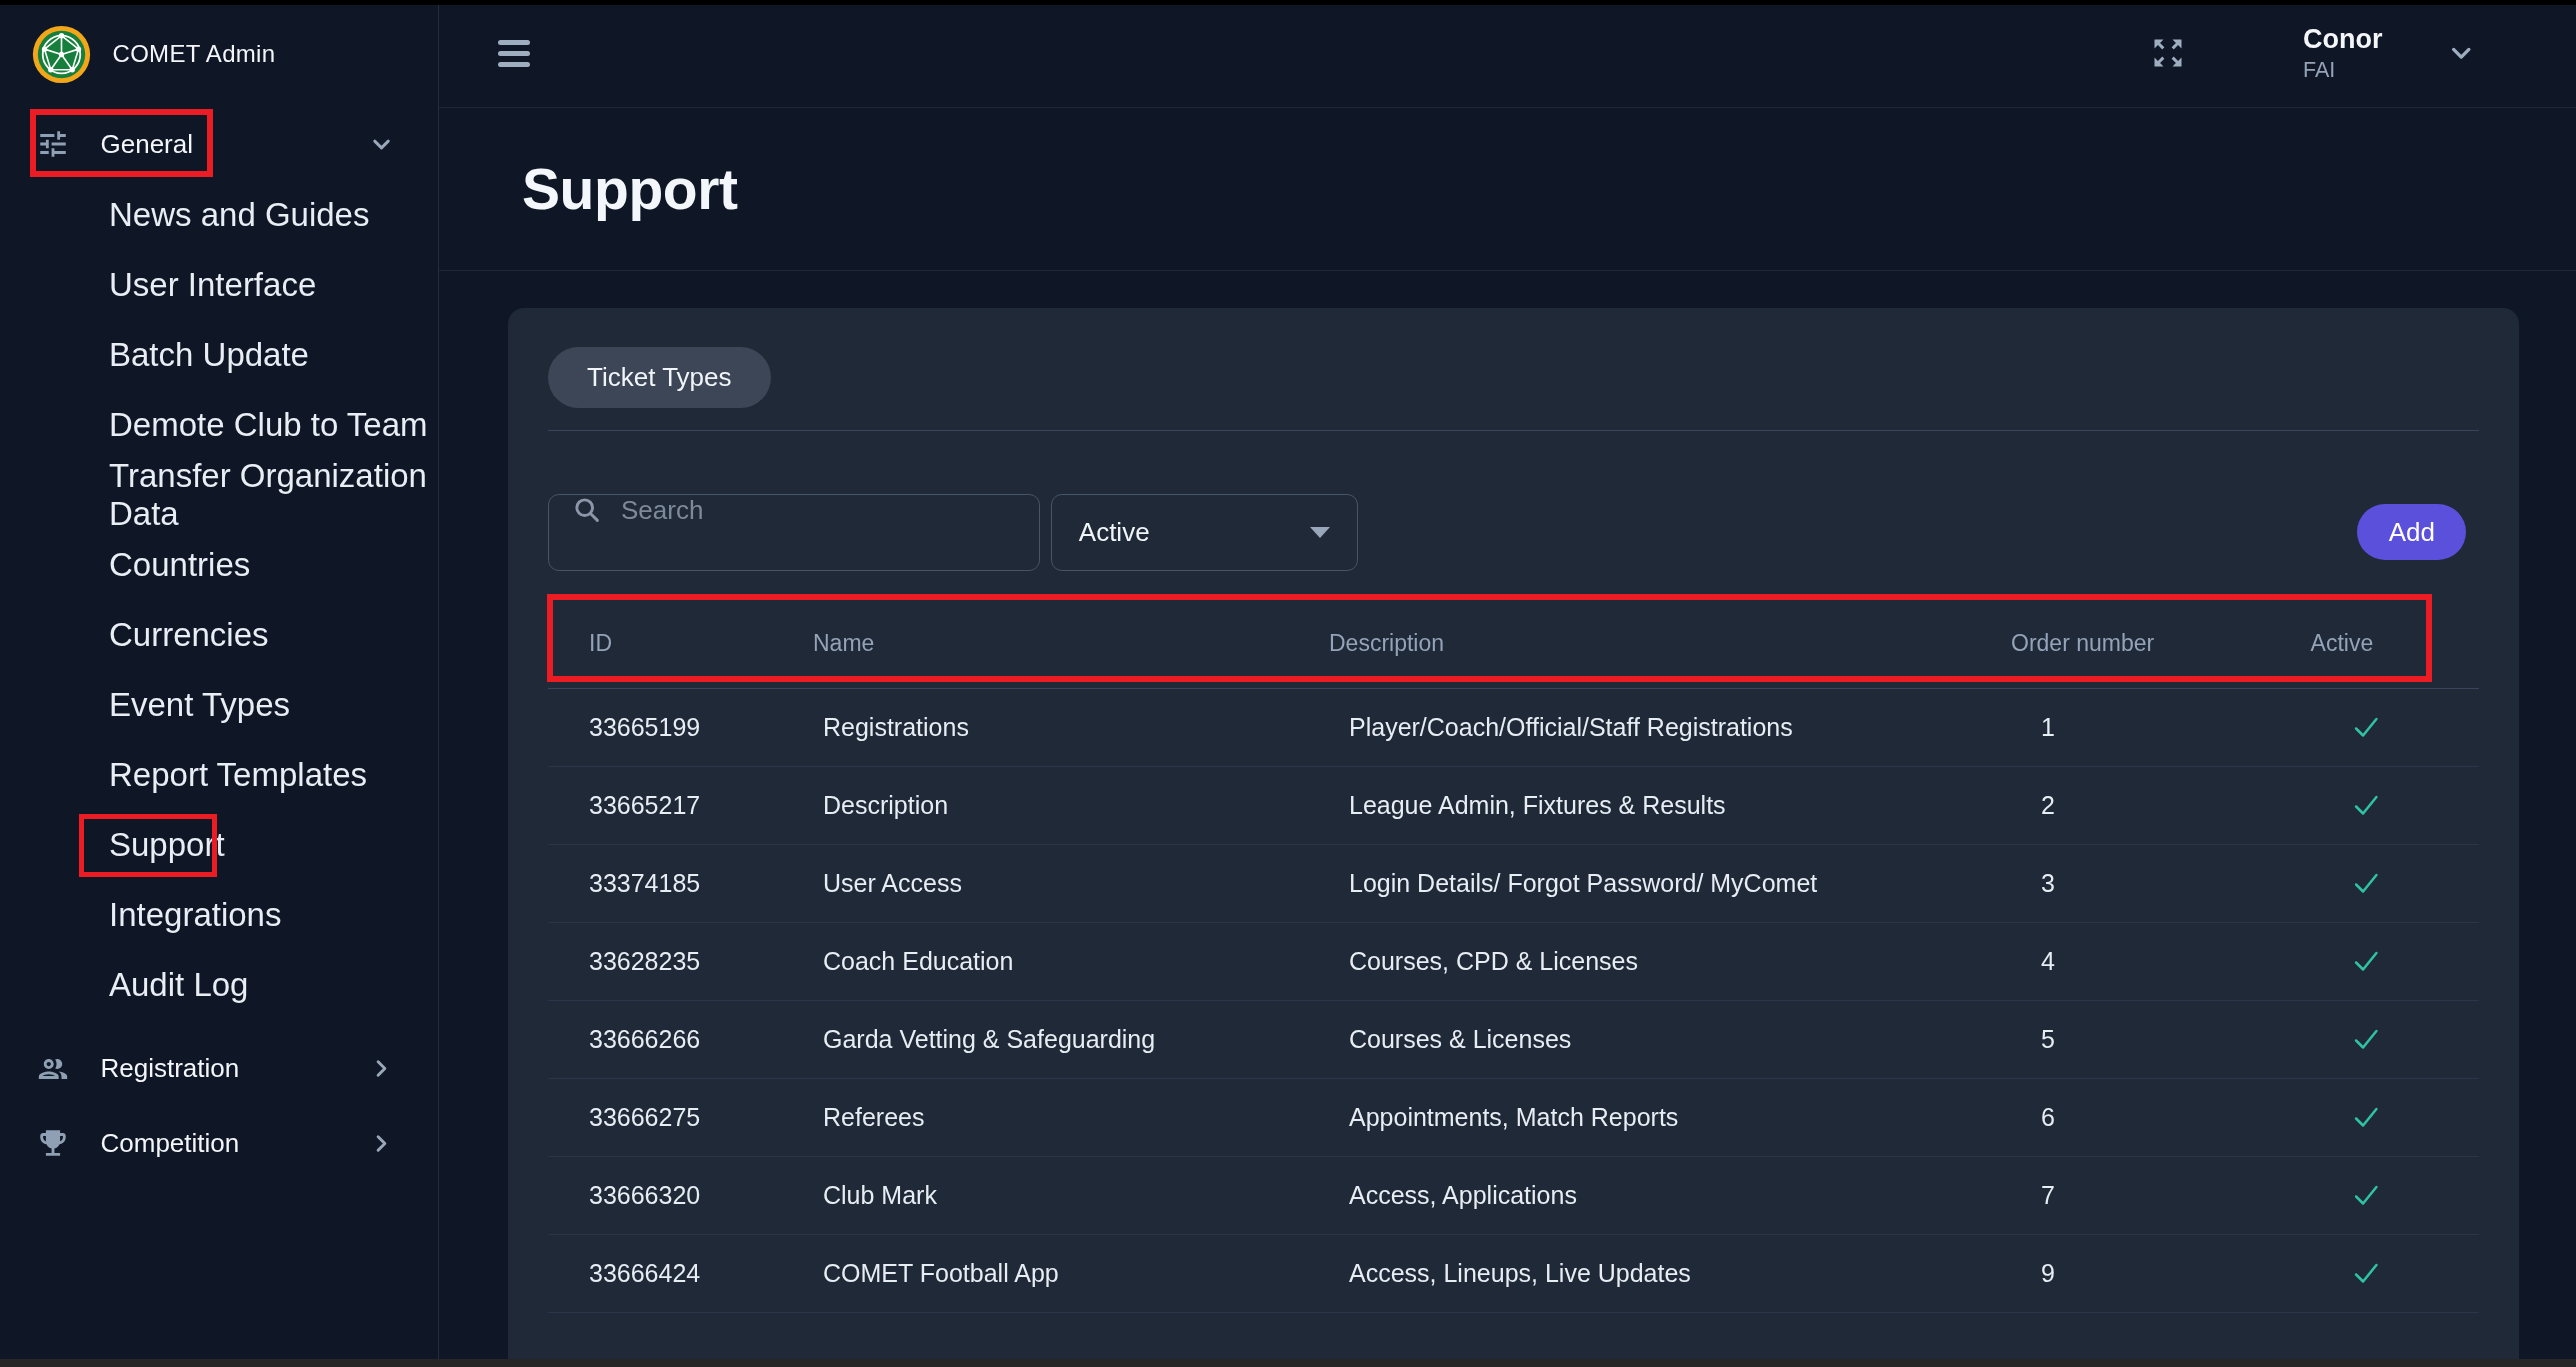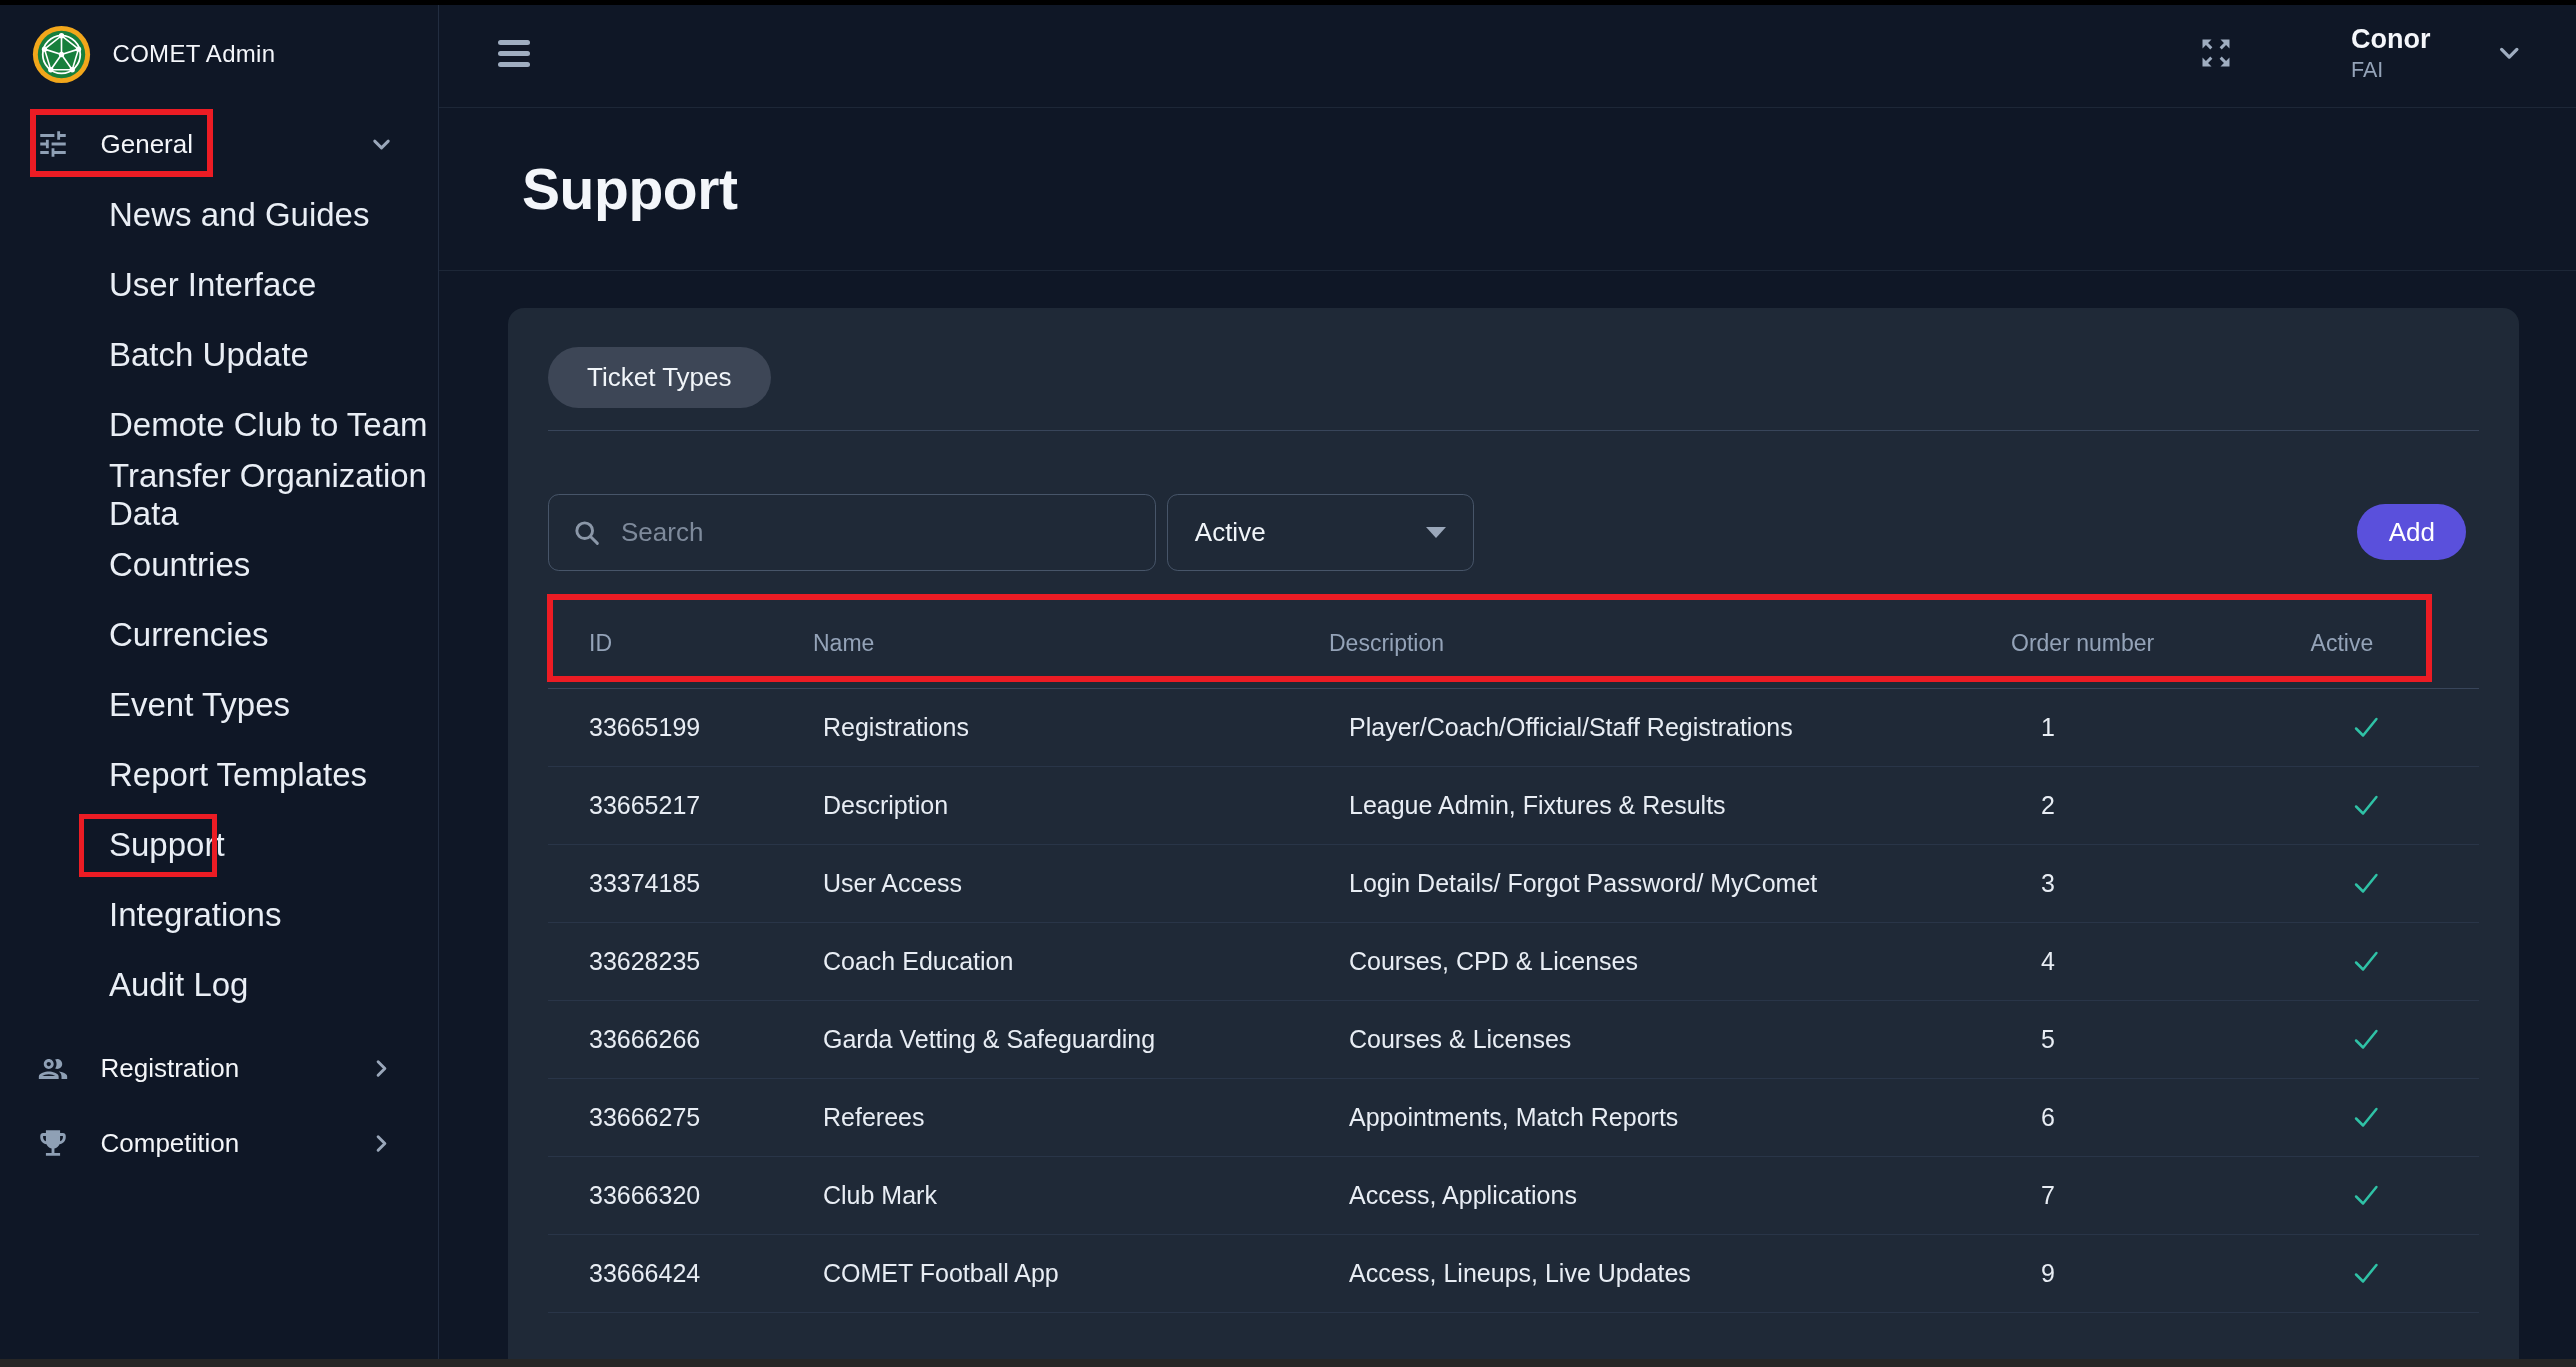--- a/index.html
+++ b/index.html
@@ -49,21 +49,21 @@
     height:70px;display:flex;align-items:center;
     padding-left:109px;font-size:33px;color:#e9eef5;cursor:pointer;
   }
   .nav-section{margin-top:12.6px;}
 
   
   .main{flex:1;display:flex;flex-direction:column;height:100%;}
   .topbar{
     height:108px;min-height:108px;display:flex;align-items:center;
     border-bottom:0.9px solid #1d2737;
-    padding-left:59px;padding-right:52px;
+    padding-left:59px;padding-right:100px;
   }
   .hamburger{width:32px;display:flex;flex-direction:column;gap:6.3px;cursor:pointer;}
   .hamburger span{display:block;height:4.5px;border-radius:2.7px;background:#9fadc0;}
   .topbar-right{margin-left:auto;display:flex;align-items:center;}
   .expand-icon{width:36px;height:36px;color:#9fadc0;cursor:pointer;}
   .user-block{margin-left:117px;display:flex;flex-direction:column;line-height:1.15;cursor:pointer;}
   .user-name{font-size:27px;font-weight:600;color:#f4f6fa;}
   .user-org{font-size:21.5px;color:var(--muted);margin-top:3.6px;}
   .user-chev{margin-left:63px;color:#9fadc0;cursor:pointer;}
 
@@ -80,22 +80,22 @@
   }
   .tab-pill{
     display:inline-flex;align-items:center;justify-content:center;
     height:61px;padding:0 39px;border-radius:30.5px;
     background:var(--pill);color:#f1f5f9;font-size:26px;cursor:pointer;
   }
   .card-divider{border:none;border-top:0.9px solid var(--line-strong);margin-top:21.5px;}
 
   .controls-row{margin-top:63px;display:flex;align-items:center;}
   .search-box{
-    width:608px;height:77px;border:1.8px solid var(--border);border-radius:10.8px;
-    display:flex;align-items:center;padding:0 23px;background:transparent;
+    width:492px;height:77px;border:1.8px solid var(--border);border-radius:10.8px;
+    display:flex;align-items:flex-start;padding:0 23px;background:transparent;
   }
   .search-box svg{width:29px;height:29px;color:#8b97a8;flex:none;}
   .search-box input{
     flex:1;margin-left:20px;border:none;outline:none;background:transparent;
     font-size:26px;color:var(--text);font-family:"Liberation Sans",sans-serif;
   }
   .search-box input::placeholder{color:#7e8a9b;}
   .filter-select{
     margin-left:10.8px;width:307px;height:77px;border:1.8px solid var(--border);border-radius:10.8px;
     display:flex;align-items:center;padding:0 27px;cursor:pointer;

